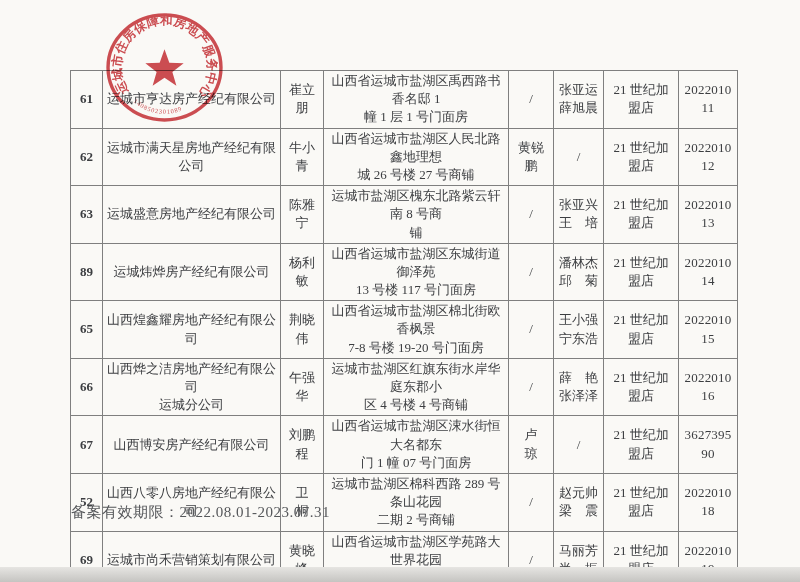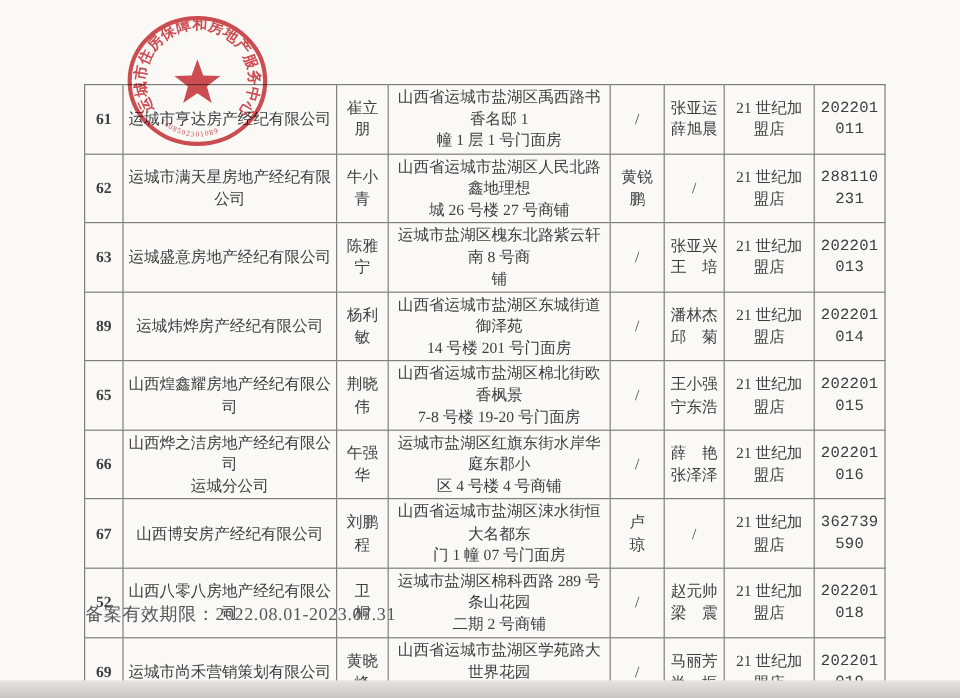--- a/index.html
+++ b/index.html
@@ -17,21 +17,21 @@
   table.reg-table { border-collapse:collapse; table-layout:fixed; width:667px; }
   table.reg-table td {
     border:1px solid #7f7f7f;
     text-align:center; vertical-align:middle;
     padding:1px 3px; height:37px;
     font-size:13px; line-height:1.4;
     white-space:pre-line; word-break:break-all;
   }
   td.c0 { font-size:12.5px;font-weight:bold; }
   td.c3 { font-size:12.6px; }
-  td.c7 { font-size:12.3px; letter-spacing:.2px;font-family:Liberation Mono, monospace; }
+  td.c7 { font-size:12.3px; letter-spacing:.2px; }
   .footer-note {
     position:absolute; left:71px; top:503px;
     font-size:15px; color:#55575a; letter-spacing:.5px;
   }
   :root { --seal:#c9363c; }
   .stamp {
     position:absolute; left:104px; top:11px;
     opacity:.88; mix-blend-mode:multiply;
   }
   .stamp text { font-family:"Liberation Serif", serif; }
@@ -68,40 +68,40 @@
           </tr>
           <tr>
             <td class="c0">62</td>
             <td class="c1">运城市满天星房地产经纪有限公司</td>
             <td class="c2">牛小青</td>
             <td class="c3">山西省运城市盐湖区人民北路鑫地理想
 城 26 号楼 27 号商铺</td>
             <td class="c4">黄锐鹏</td>
             <td class="c5">/</td>
             <td class="c6">21 世纪加盟店</td>
-            <td class="c7">288110231</td>
+            <td class="c7">202201012</td>
           </tr>
           <tr>
             <td class="c0">63</td>
             <td class="c1">运城盛意房地产经纪有限公司</td>
             <td class="c2">陈雅宁</td>
             <td class="c3">运城市盐湖区槐东北路紫云轩南 8 号商
 铺</td>
             <td class="c4">/</td>
             <td class="c5">张亚兴
 王　培</td>
             <td class="c6">21 世纪加盟店</td>
             <td class="c7">202201013</td>
           </tr>
           <tr>
             <td class="c0">89</td>
             <td class="c1">运城炜烨房产经纪有限公司</td>
             <td class="c2">杨利敏</td>
             <td class="c3">山西省运城市盐湖区东城街道御泽苑
-14 号楼 201 号门面房</td>
+13 号楼 117 号门面房</td>
             <td class="c4">/</td>
             <td class="c5">潘林杰
 邱　菊</td>
             <td class="c6">21 世纪加盟店</td>
             <td class="c7">202201014</td>
           </tr>
           <tr>
             <td class="c0">65</td>
             <td class="c1">山西煌鑫耀房地产经纪有限公司</td>
             <td class="c2">荆晓伟</td>

